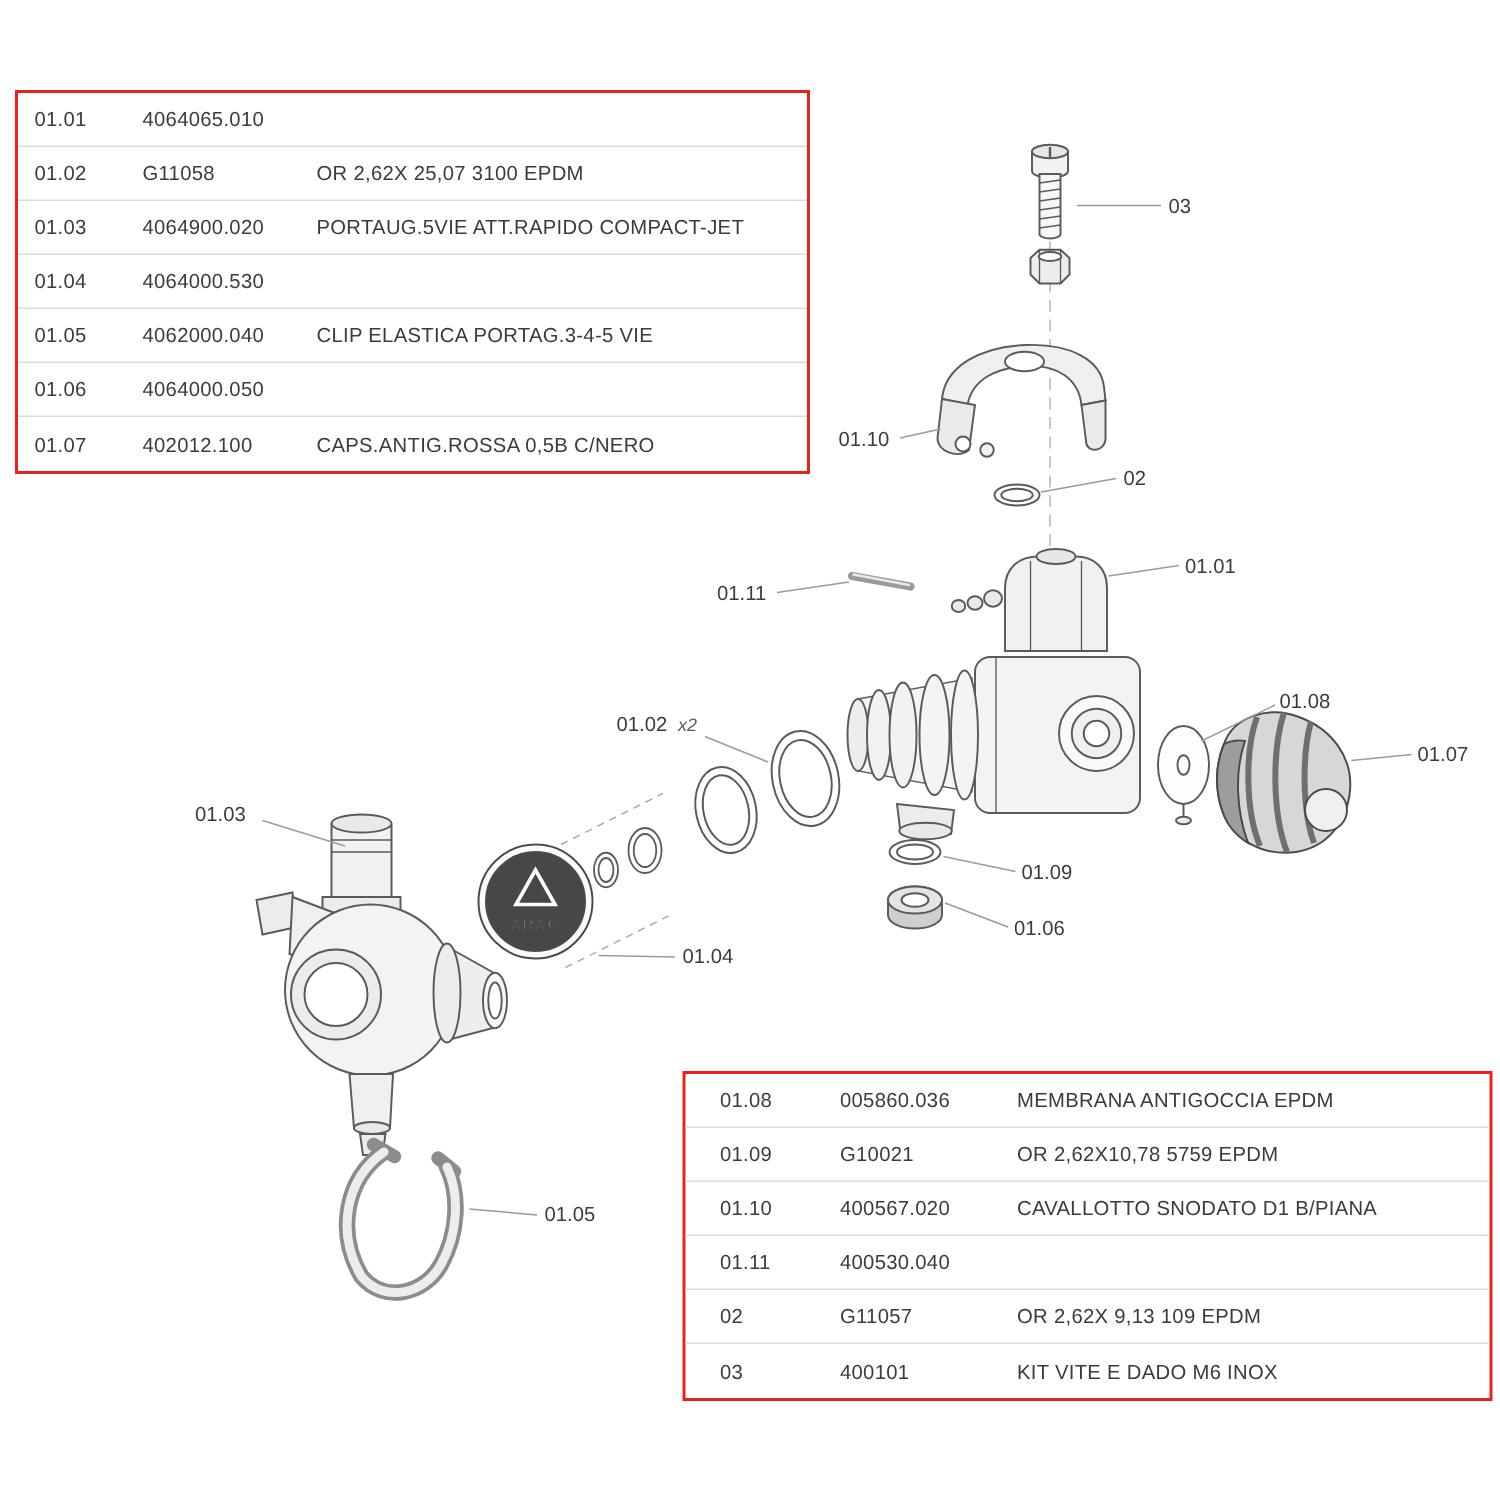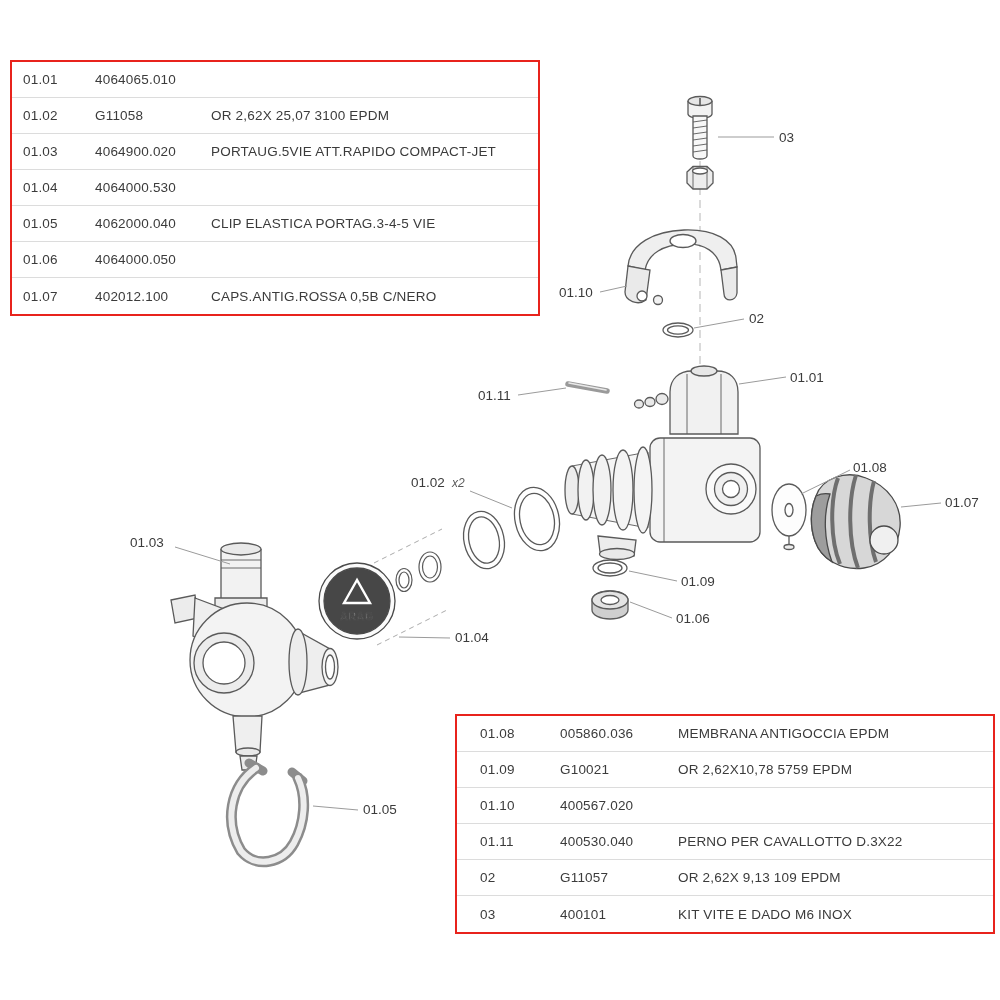--- a/index.html
+++ b/index.html
@@ -291,25 +291,25 @@
       <span class="c-desc">MEMBRANA ANTIGOCCIA EPDM</span>
     </div>
     <div class="prow">
       <span class="c-ref">01.09</span>
       <span class="c-code">G10021</span>
       <span class="c-desc">OR 2,62X10,78 5759 EPDM</span>
     </div>
     <div class="prow">
       <span class="c-ref">01.10</span>
       <span class="c-code">400567.020</span>
+      <span class="c-desc">CAVALLOTTO SNODATO D1 B/PIANA</span>
     </div>
     <div class="prow">
       <span class="c-ref">01.11</span>
       <span class="c-code">400530.040</span>
-      <span class="c-desc">PERNO PER CAVALLOTTO D.3X22</span>
     </div>
     <div class="prow">
       <span class="c-ref">02</span>
       <span class="c-code">G11057</span>
       <span class="c-desc">OR 2,62X 9,13 109 EPDM</span>
     </div>
     <div class="prow">
       <span class="c-ref">03</span>
       <span class="c-code">400101</span>
       <span class="c-desc">KIT VITE E DADO M6 INOX</span>

